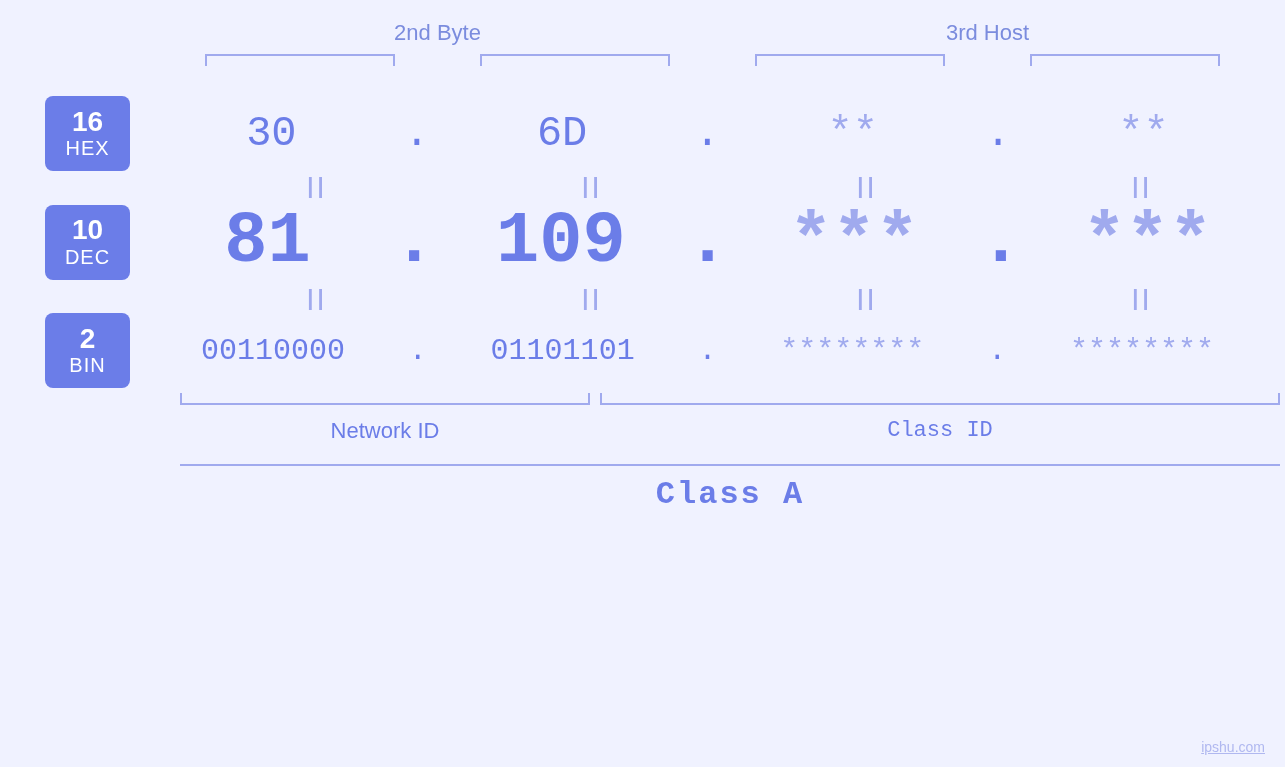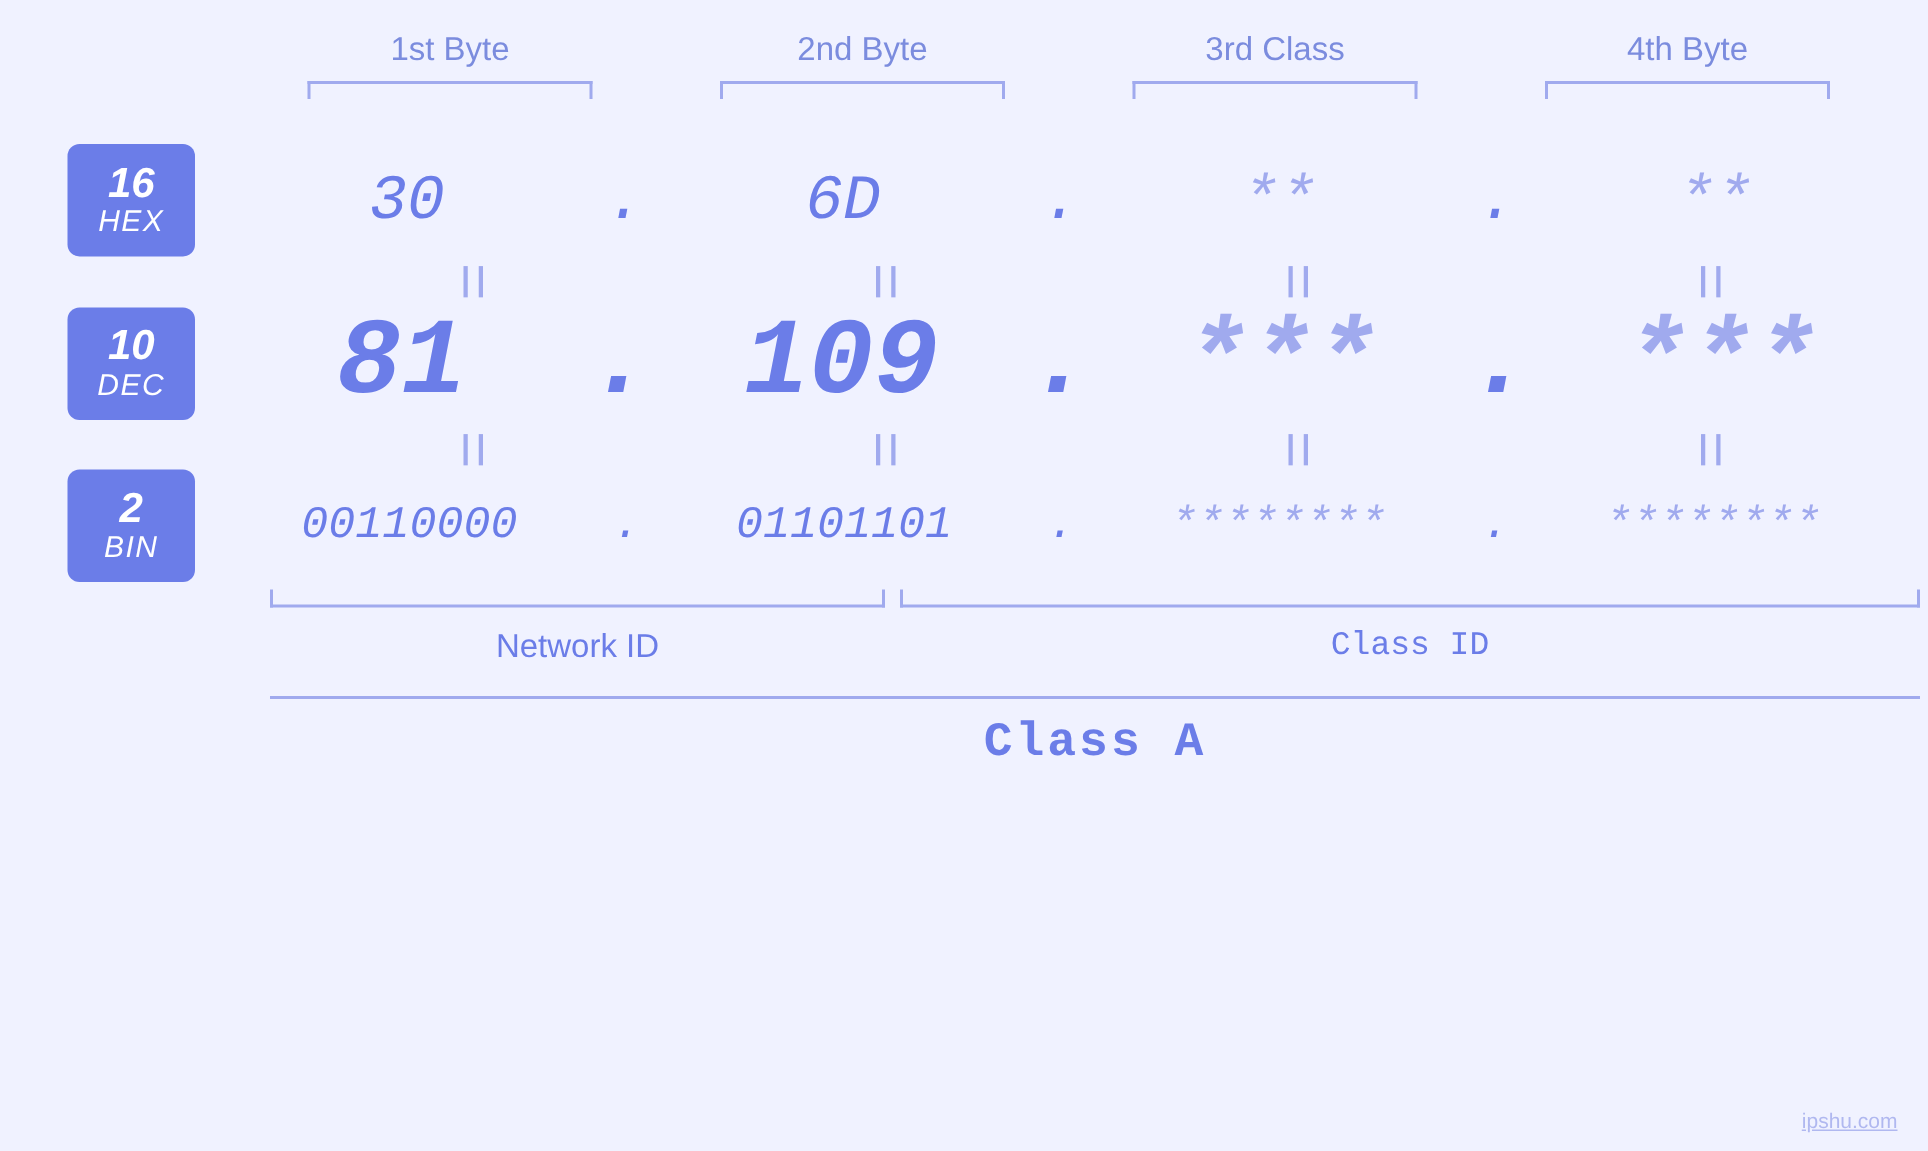--- a/index.html
+++ b/index.html
@@ -56,21 +56,20 @@
       border-left: 2px solid #a0aaee;
       border-right: 2px solid #a0aaee;
     }
 
     
     .row-hex, .row-dec, .row-bin {
       display: flex;
       align-items: center;
       width: 1285px;
       position: relative;
-      font-style: italic;
     }
 
     .badge {
       width: 85px;
       height: 75px;
       background-color: #6b7de8;
       border-radius: 8px;
       display: flex;
       flex-direction: column;
       align-items: center;
@@ -248,24 +247,22 @@
     .masked {
       color: #a0aaee;
     }
   </style>
 </head>
 <body>
 
 <div class="container">
 
   <div class="byte-headers">
-    <div class="byte-label">1st Byte</div>
     <div class="byte-label">2nd Byte</div>
-    <div class="byte-label">3rd Class</div>
-    <div class="byte-label">4th Byte</div>
+    <div class="byte-label">3rd Host</div>
   </div>
 
   <div class="bracket-row">
     <div class="bracket"></div>
     <div class="bracket"></div>
     <div class="bracket"></div>
     <div class="bracket"></div>
   </div>
 
   <div class="row-hex">

